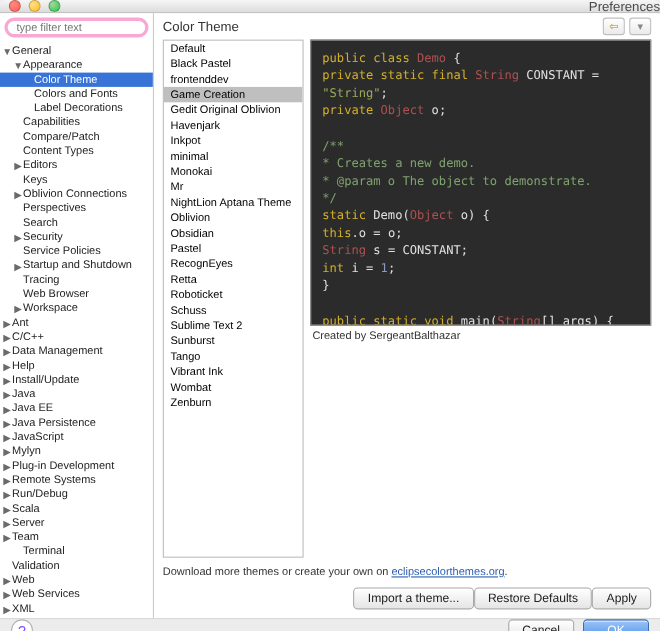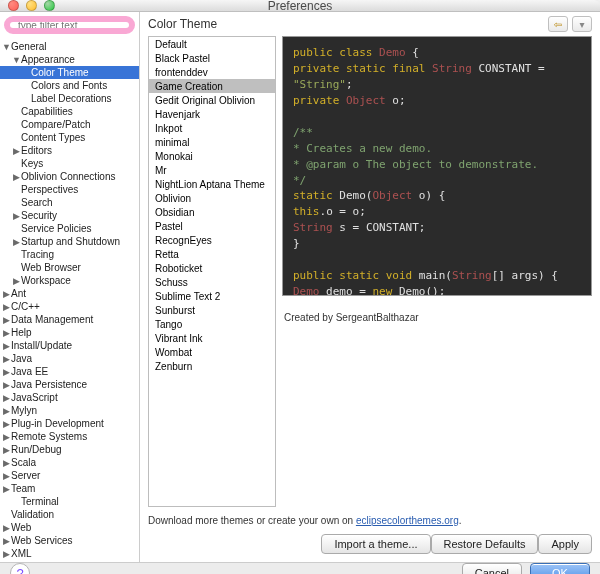--- a/index.html
+++ b/index.html
@@ -4,42 +4,42 @@
 <style>
 * { box-sizing: border-box; margin: 0; padding: 0; }
 body { font-family: "Lucida Grande", -apple-system, sans-serif; font-size: 11px; background: #fff; width: 600px; height: 574px; overflow: hidden; }
 .window { width: 100%; height: 100%; background: #ececec; border-radius: 6px; box-shadow: 0 8px 40px rgba(0,0,0,0.35); display: flex; flex-direction: column; position: relative; }
 .titlebar { height: 22px; background: linear-gradient(#f6f6f6,#dcdcdc); border-bottom: 1px solid #bfbfbf; position: relative; border-radius: 6px 6px 0 0; display: flex; align-items: center; padding: 0 8px; }
 .traffic { display: flex; gap: 7px; }
 .dot { width: 11px; height: 11px; border-radius: 50%; border: 0.5px solid rgba(0,0,0,0.2); }
 .dot.red { background: radial-gradient(circle at 30% 30%, #ff8a80, #ff5f56); }
 .dot.yellow { background: radial-gradient(circle at 30% 30%, #ffe082, #ffbd2e); }
 .dot.green { background: radial-gradient(circle at 30% 30%, #a5d6a7, #27c93f); }
-.wintitle { position: absolute; left: 0; right: 0; text-align: center; font-size: 12px; color: #4a4a4a; }
+.wintitle { position: absolute; left: 0; right: 0; text-align: right; font-size: 12px; color: #4a4a4a; }
 .content { flex: 1; display: flex; background: #fff; }
 .sidebar { width: 140px; border-right: 1px solid #ccc; display: flex; flex-direction: column; }
 .filterbox { padding: 4px; }
-.filterbox input { width: 100%; height: 18px; border: 6px solid #f9a8d4; border-radius: 10px; padding: 0 8px; font-size: 10px; color: #999; outline: none; }
+.filterbox input { width: 100%; height: 18px; border: 3px solid #f9a8d4; border-radius: 10px; padding: 0 8px; font-size: 10px; color: #999; outline: none; }
 .tree { flex: 1; overflow-y: auto; font-size: 10px; color: #222; padding: 2px 0; }
 .node { display: flex; align-items: center; white-space: nowrap; cursor: default; padding: 0 2px; height: 13px; }
 .tw { display: inline-block; width: 9px; text-align: center; color: #6a6a6a; font-size: 9px; }
 .node.sel { background: #3874d7; color: #fff; }
 .node.sel .tw { color: #fff; }
 .i0 { padding-left: 2px; } .i1 { padding-left: 12px; } .i2 { padding-left: 22px; }
 .main { flex: 1; display: flex; flex-direction: column; }
 .header { display: flex; align-items: center; justify-content: space-between; height: 24px; padding: 0 8px; color: #333; font-size: 12px; }
 .navbtns { display: flex; gap: 4px; align-items: center; }
 .navbtn { width: 20px; height: 16px; border: 1px solid #bfbfbf; background: linear-gradient(#fff,#eaeaea); border-radius: 3px; display: flex; align-items: center; justify-content: center; font-size: 10px; color: #b8860b; }
 .body2 { flex: 1; display: flex; padding: 0 8px 4px 8px; gap: 6px; min-height: 0; }
 .themelist { width: 128px; border: 1px solid #bdbdbd; background: #fff; overflow-y: auto; font-size: 10px; }
 .themeitem { padding: 1px 6px; cursor: default; height: 14px; display: flex; align-items: center; }
 .themeitem.sel { background: #bfbfbf; }
 .previewcol { flex: 1; display: flex; flex-direction: column; min-height: 0; }
 .preview { background: #2b2b2b; border: 1px solid #999; padding: 8px 10px; font-family: Menlo, Monaco, monospace; font-size: 11px; line-height: 1.45; color: #e0e0e0; flex: 1; max-height: 260px; overflow: hidden; }
-.created { font-size: 10px; color: #333; padding: 16px 2px; }
+.created { font-size: 10px; color: #333; padding: 4px 2px; }
 .kw { color: #d3b029; } .ty { color: #ad5151; } .fld { color: #e0e0e0; } .str { color: #9aa95a; } .cmt { color: #7fa36f; } .num { color: #8a9bc2; } .pun { color: #e0e0e0; } .nm { color: #e0e0e0; }
 .downloadrow { padding: 4px 8px; font-size: 10px; color: #333; }
 .downloadrow a { color: #2a5db0; text-decoration: underline; }
 .btnrow { display: flex; justify-content: flex-end; gap: 0; padding: 4px 8px 8px 8px; }
 button.mac { height: 20px; padding: 0 12px; font-size: 11px; background: linear-gradient(#ffffff,#e5e5e5); border: 1px solid #aaa; border-radius: 4px; color: #222; box-shadow: 0 1px 0 #fff inset; }
 button.mac.primary { background: linear-gradient(#9dc4f7,#4a8fe7); border-color: #3a6fb5; color: #fff; min-width: 60px; }
 .footer { height: 40px; background: #ececec; border-top: 1px solid #ccc; display: flex; align-items: center; padding: 0 10px; border-radius: 0 0 6px 6px; justify-content: space-between; }
 .help { width: 20px; height: 20px; border: 1px solid #b5b5b5; border-radius: 50%; display: flex; align-items: center; justify-content: center; color: #7c4dff; font-size: 13px; background: #fff; }
 .footerbtns { display: flex; gap: 8px; }
 </style>
@@ -267,20 +267,21 @@
               <div><span class="pun">    </span><span class="kw">private static final </span><span class="ty">String</span><span class="pun"> </span><span class="fld">CONSTANT</span><span class="pun"> = </span><span class="str">"String"</span><span class="pun">;</span></div>
               <div><span class="pun">    </span><span class="kw">private </span><span class="ty">Object</span><span class="pun"> </span><span class="fld">o</span><span class="pun">;</span></div>
               <div>&nbsp;</div>
               <div><span class="pun">    </span><span class="cmt">/**</span></div>
               <div><span class="pun">    </span><span class="cmt"> * Creates a new demo.</span></div>
               <div><span class="pun">    </span><span class="cmt"> * @param o The object to demonstrate.</span></div>
               <div><span class="pun">    </span><span class="cmt"> */</span></div>
               <div><span class="pun">    </span><span class="kw">static </span><span class="nm">Demo</span><span class="pun">(</span><span class="ty">Object</span><span class="pun"> o) {</span></div>
               <div><span class="pun">        </span><span class="kw">this</span><span class="pun">.</span><span class="fld">o</span><span class="pun"> = o;</span></div>
               <div><span class="pun">        </span><span class="ty">String</span><span class="pun"> s = </span><span class="fld">CONSTANT</span><span class="pun">;</span></div>
+              <div><span class="pun">        </span><span class="kw">int</span><span class="pun"> i = </span><span class="num">1</span><span class="pun">;</span></div>
               <div><span class="pun">    }</span></div>
               <div>&nbsp;</div>
               <div><span class="pun">    </span><span class="kw">public static void </span><span class="nm">main</span><span class="pun">(</span><span class="ty">String</span><span class="pun">[] </span><span class="fld">args</span><span class="pun">) {</span></div>
               <div><span class="pun">        </span><span class="ty">Demo</span><span class="pun"> demo = </span><span class="kw">new</span><span class="pun"> </span><span class="nm">Demo</span><span class="pun">();</span></div>
             </div>
           <div class="created">
             <span>Created by </span><span>SergeantBalthazar</span>
           </div>
         </div>
       </div>

